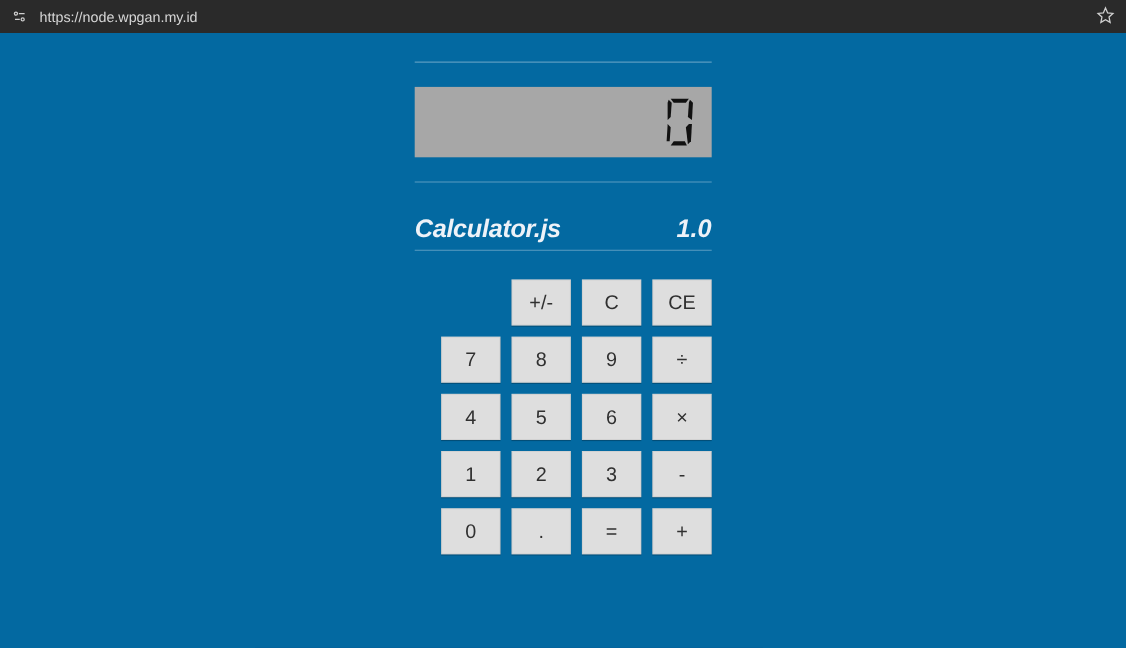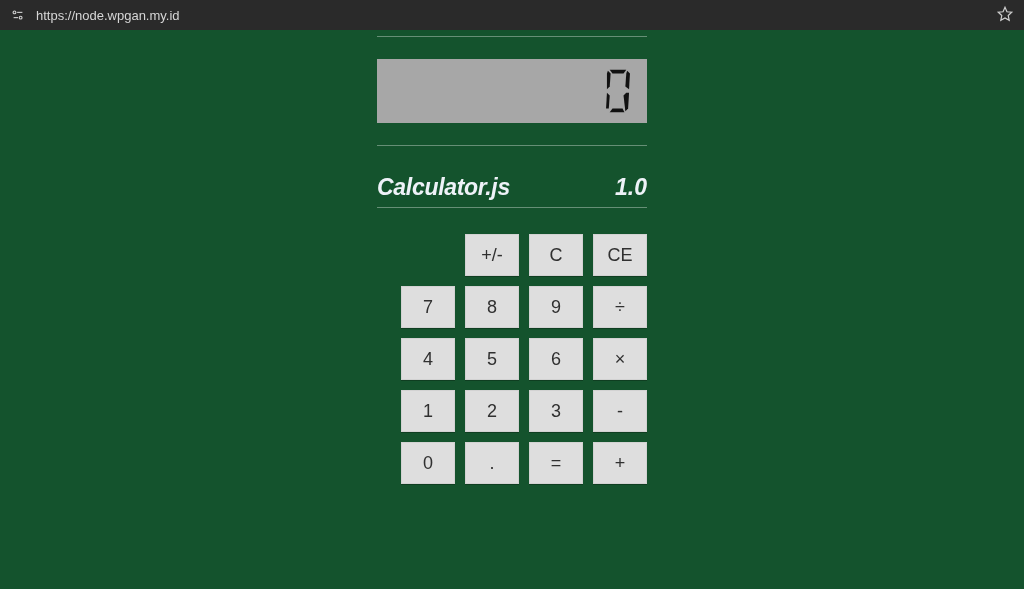--- a/index.html
+++ b/index.html
@@ -31,24 +31,24 @@
   .url { flex: 1; color: #d6d6d6; }
   .star-icon {
     width: 18px; height: 18px;
     color: #cfcfcf;
   }
 
   
   .stage {
     width: 100%;
     height: calc(100% - 30px);
-    background: #14532d;
+    background: #0369a1;
     display: flex;
     justify-content: center;
-    padding-top: 6px;
+    padding-top: 26px;
   }
   .calc {
     width: 270px;
   }
   .sep {
     border: none;
     border-top: 1px solid rgba(255,255,255,0.35);
     margin: 0;
   }
 

